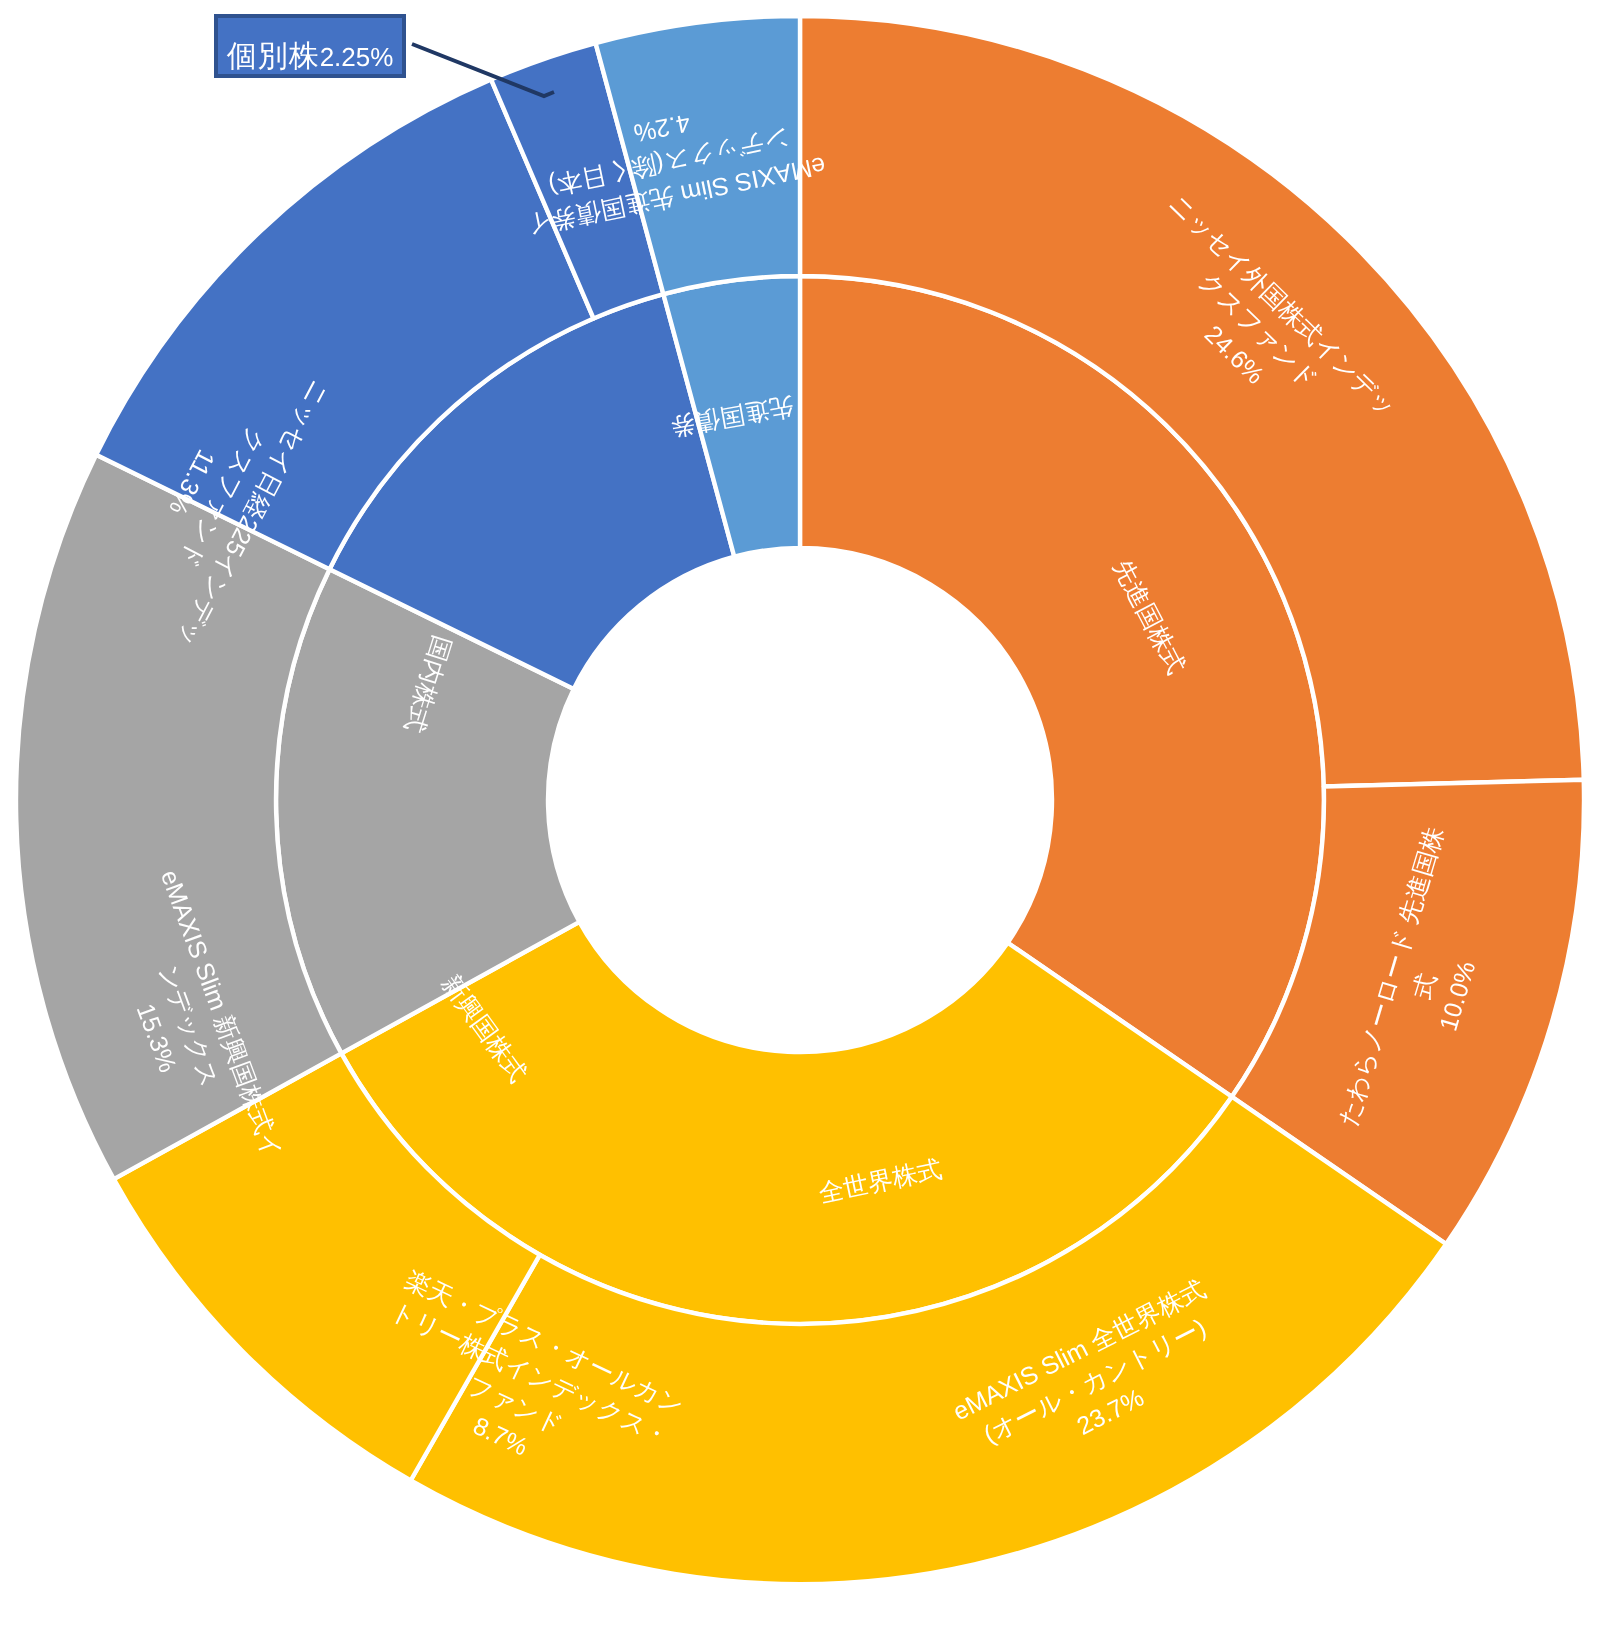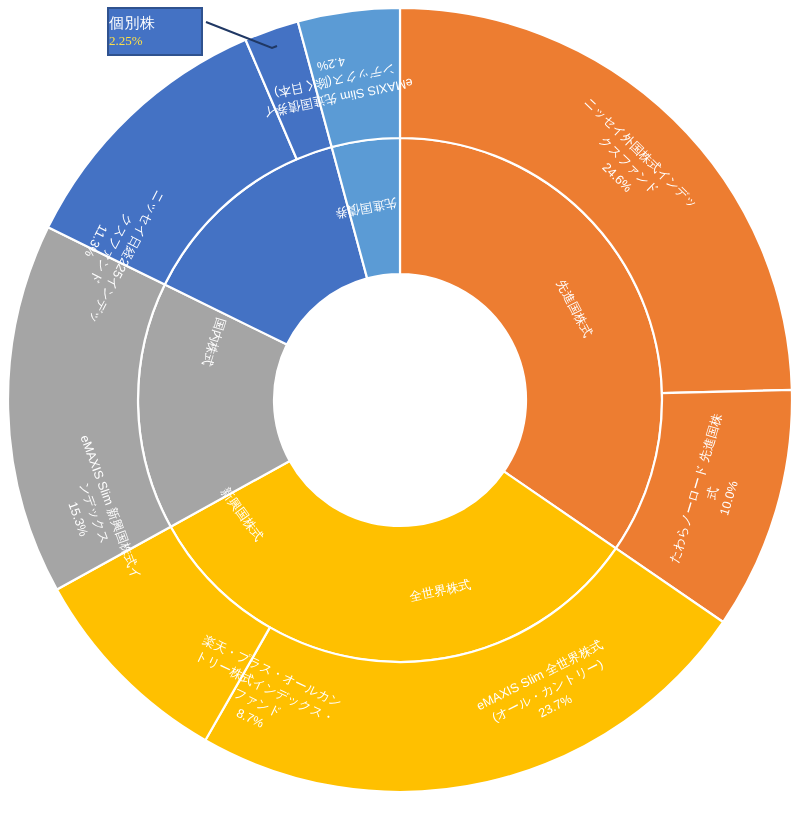--- a/index.html
+++ b/index.html
@@ -37,40 +37,39 @@
     dominant-baseline: middle;
     text-anchor: middle;
     pointer-events: none;
   }
   
   #callout-box {
     position: absolute;
     left: 107px;
     top: 7px;
     width: 96px;
-    height: 49px;
+    height: 32px;
     box-sizing: border-box;
     background: #4472C4;
     border: 2px solid #2F528F;
     display: flex;
-    flex-direction: column;
-    align-items: flex-start;
+    align-items: flex-end;
     justify-content: center;
     line-height: 1.15;
   }
   #callout-box .callout-title {
     color: #ffffff;
     font-size: 15px;
     font-family: "Liberation Sans", "DejaVu Sans", sans-serif;
     letter-spacing: 0.5px;
   }
   #callout-box .callout-value {
-    color: #fde047;
+    color: #ffffff;
     font-size: 13px;
-    font-family: Liberation Serif, serif;
+    font-family: Liberation Sans, sans-serif;
     margin-top: 2px;
   }
   .leader-line {
     position: absolute;
     left: 0; top: 0;
     width: 800px; height: 816px;
     pointer-events: none;
   }
 </style>
 </head>

